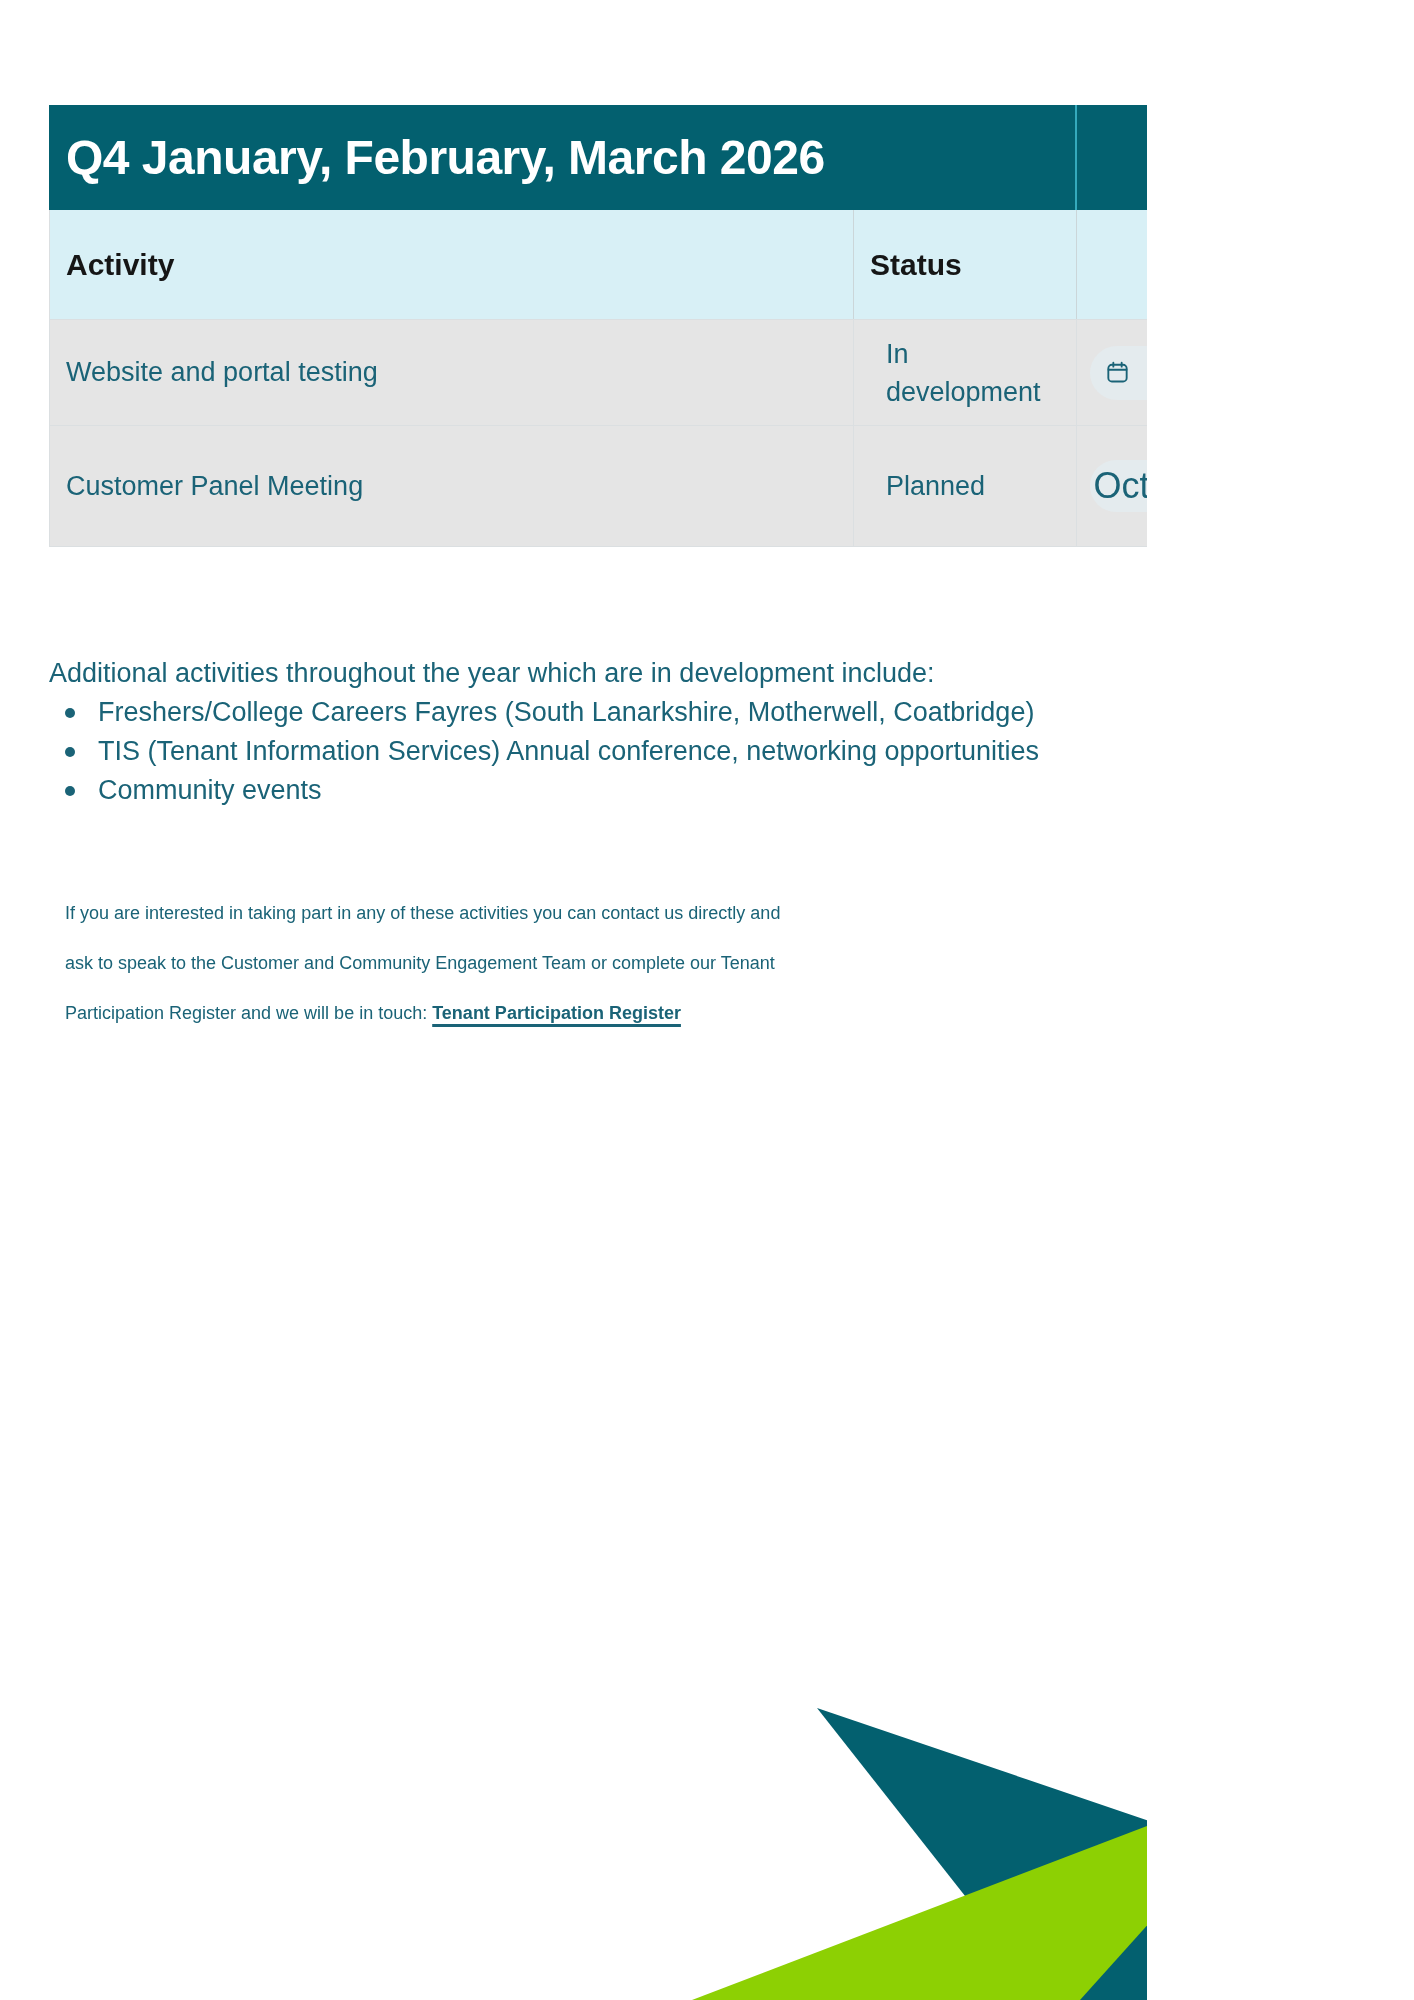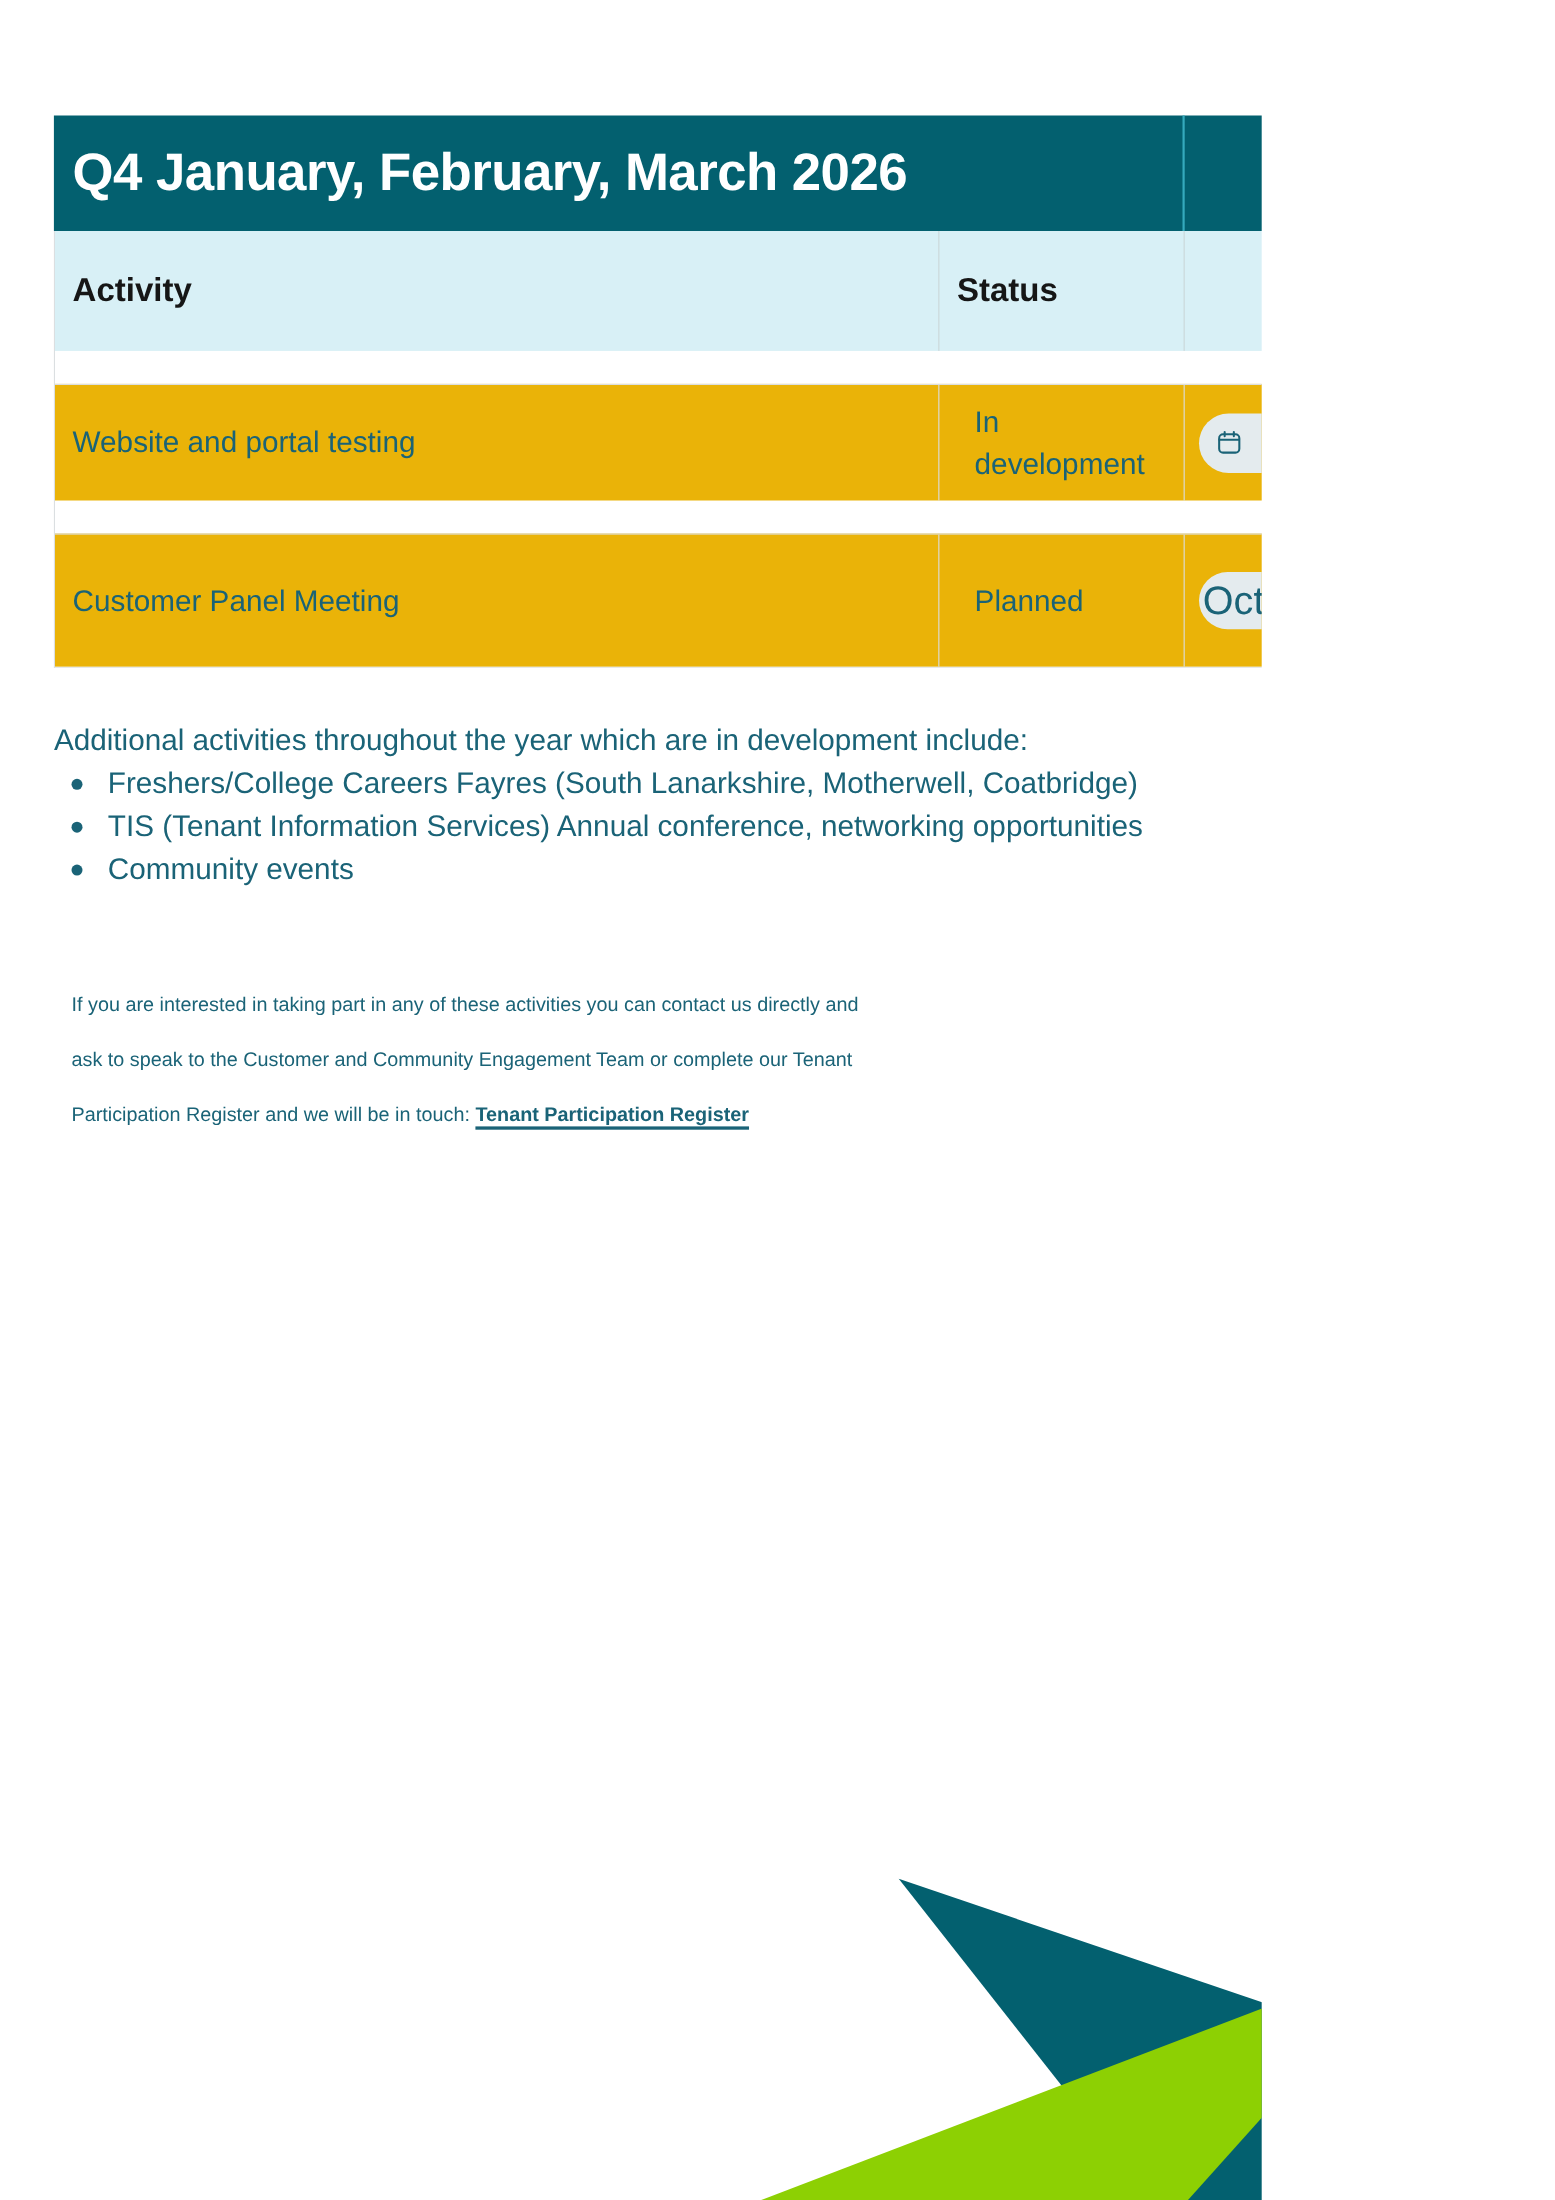--- a/index.html
+++ b/index.html
@@ -22,21 +22,21 @@
   .t-header-divider {
     position:absolute; left:1026px; top:0; bottom:0; width:2px;
     background:var(--cyan_divider);
   }
   .t-body { border:1px solid var(--border_gray); border-top:none; }
   .t-sub { display:flex; height:109px; background:var(--subheader_bg); }
   .t-sub .th {
     display:flex; align-items:center; padding-left:16px;
     font-size:30px; font-weight:700; color:var(--black_text);
   }
-  .t-row { display:flex; background:#eab308; border-top:1px solid var(--border_gray);margin-top:30px; }
+  .t-row { display:flex; background:#e5e5e5; border-top:1px solid var(--border_gray); }
   .t-row.row1 { height:106px; }
   .t-row.row2 { height:121px; }
   .td { display:flex; align-items:center; padding-left:16px; font-size:27px; color:var(--body_teal); }
   .col-a { width:803px; }
   .col-s { width:224px; border-left:1px solid var(--border_gray); border-right:1px solid var(--border_gray); }
   .col-d { width:289px; }
   .t-sub .col-s { border-left:1px solid var(--subborder_gray); border-right:1px solid var(--subborder_gray); }
   .td.col-s { padding-right:28px; line-height:38px;padding-left:32px; }
   .td.col-d { padding-left:13px; }
 

